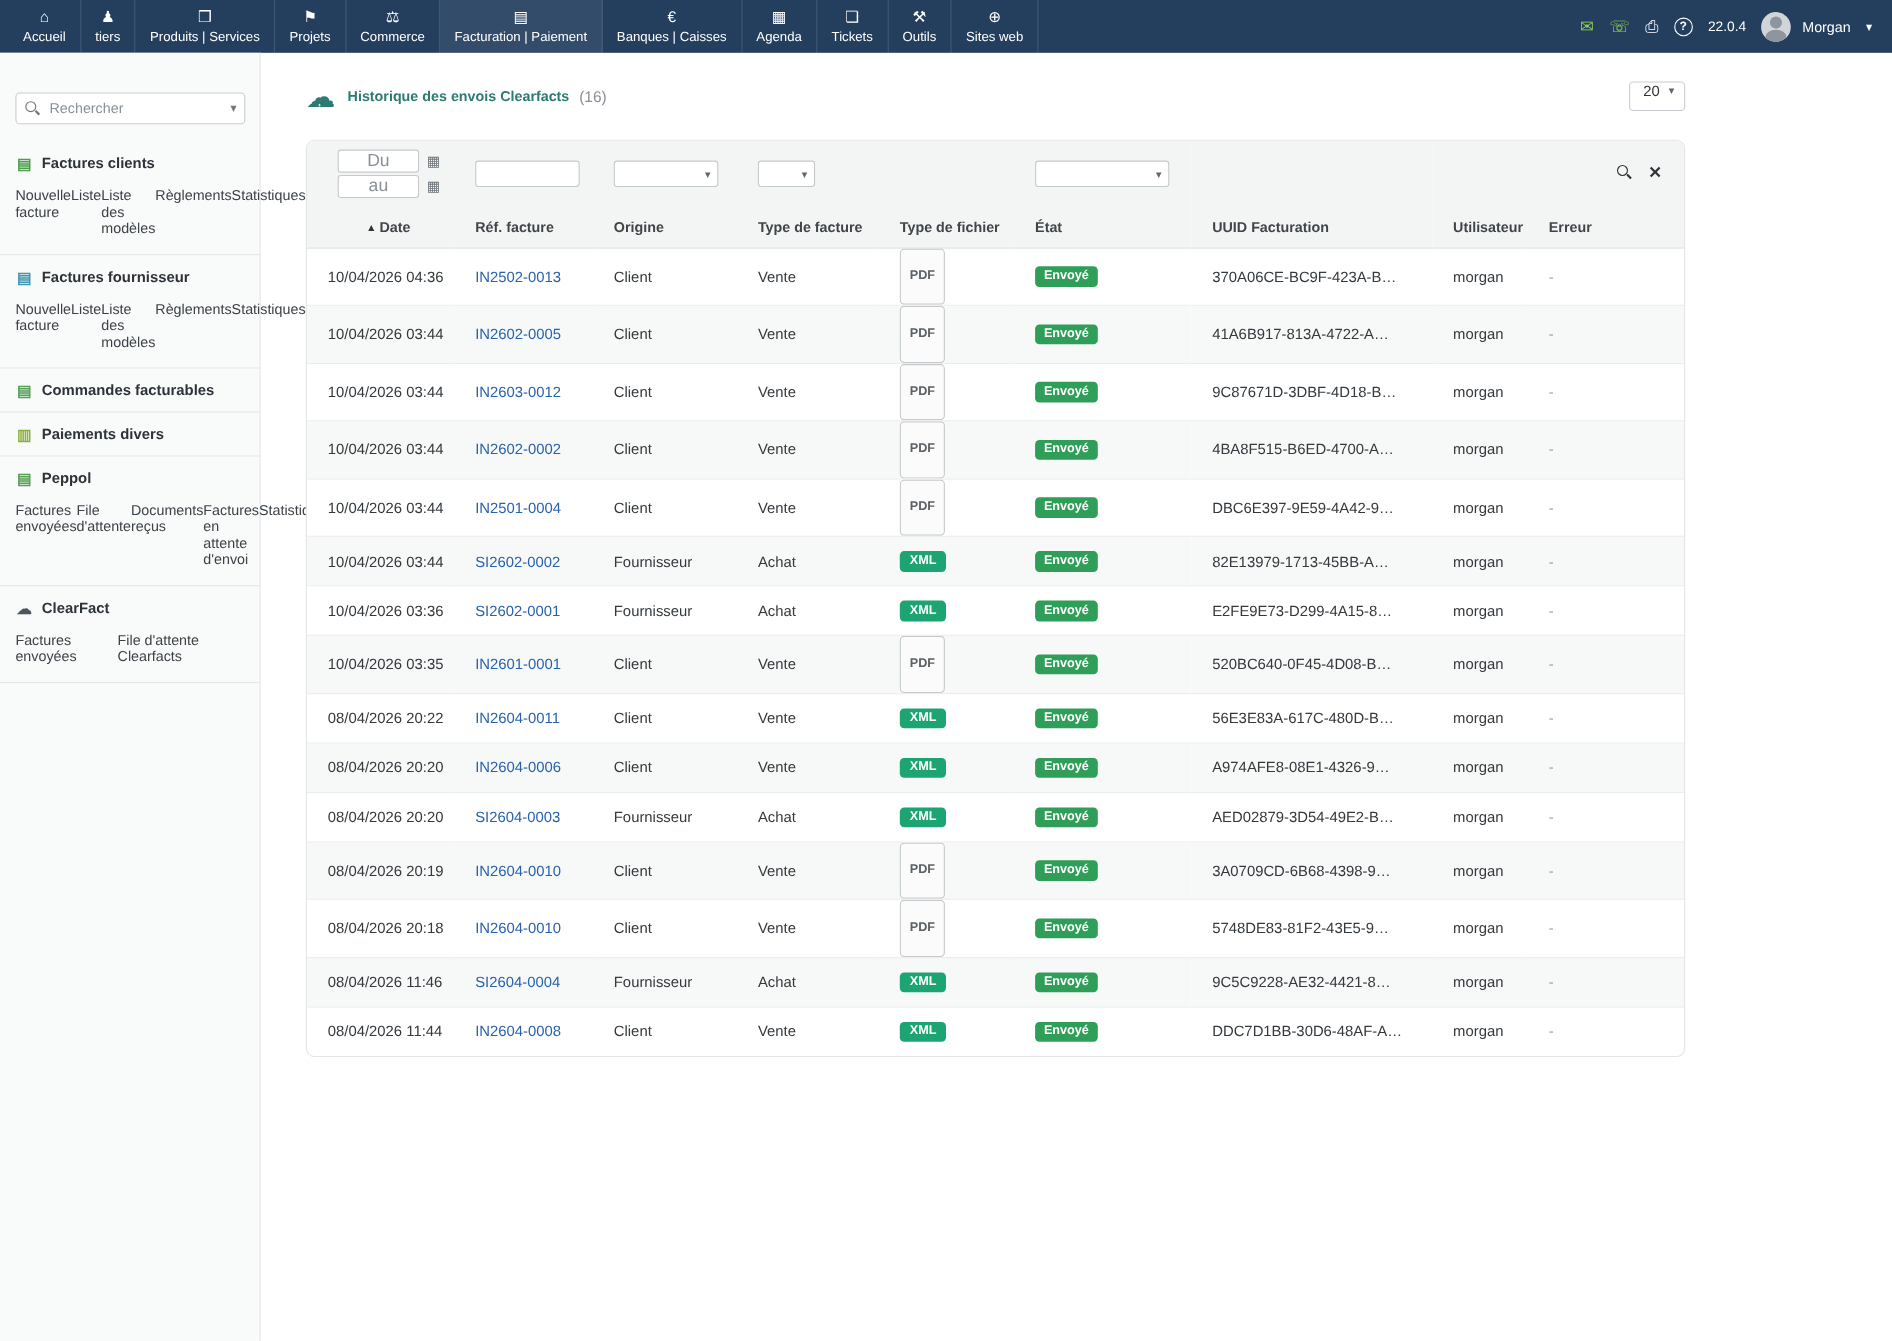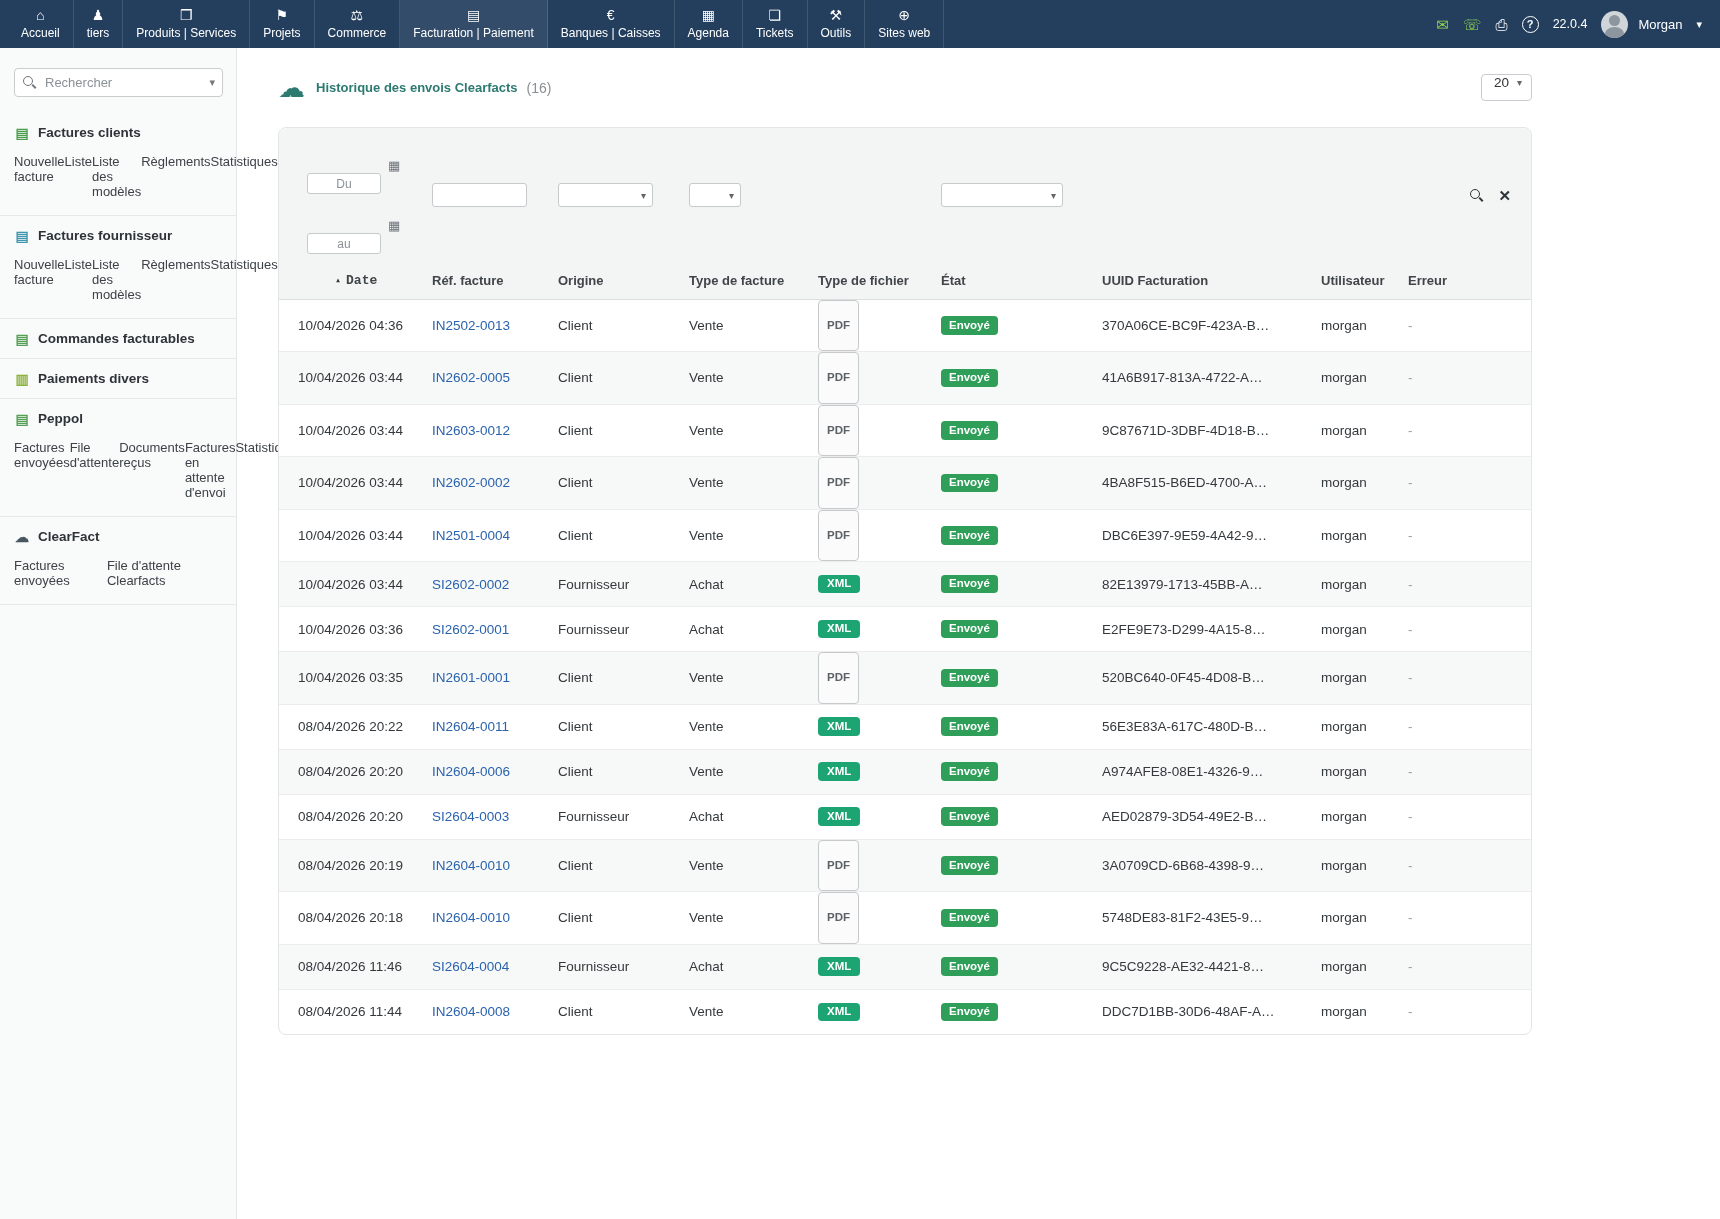--- a/index.html
+++ b/index.html
@@ -26,21 +26,21 @@
   .avatar::before { content: ""; position: absolute; width: 11px; height: 11px; border-radius: 50%; background: #8d969e; left: 8px; top: 4px; }
   .avatar::after  { content: ""; position: absolute; width: 19px; height: 13px; border-radius: 50% 50% 0 0; background: #8d969e; left: 4px; top: 16px; }
   .username { font-size: 13px; margin-left: -4px; cursor: pointer; }
   .caret { font-size: 11px; color: #fff; cursor: pointer; }
 
   
   .layout { display: flex; height: 1171px; }
 
   
   .sidebar { width: 237px; background: #f9fafa; border-right: 1px solid #e4e6e7; flex: none; }
-  .search-wrap { margin: 20px 12px 16px 14px; position: relative; }
+  .search-wrap { margin: 36px 12px 16px 14px; position: relative; }
   .search-wrap input { width: 209px; height: 29px; border: 1px solid #c9cdd0; border-radius: 4px;
                        padding: 0 24px 0 30px; font-size: 13px; color: #333; background: #fff; outline: none; }
   .search-wrap input::placeholder { color: #8a9196; }
   .mag { position: relative; width: 13px; height: 13px; display: inline-block; color: #6f767c; }
   .mag::before { content: ""; position: absolute; width: 8px; height: 8px; border: 1.6px solid currentColor; border-radius: 50%; left: 0; top: 0; }
   .mag::after  { content: ""; position: absolute; width: 1.8px; height: 5px; background: currentColor; transform: rotate(-45deg); left: 10px; top: 8px; }
   .search-wrap .mag { position: absolute; left: 9px; top: 8px; }
   .search-wrap .caret { position: absolute; right: 9px; top: 8px; color: #777; }
 
   .side-section { padding: 12px 14px; border-bottom: 1px solid #e6e8e8; }
@@ -63,38 +63,38 @@
 
   
   .table-card { width: 1254px; border: 1px solid #e3e5e6; border-radius: 8px; overflow: hidden; background: #fff; }
   table { width: 100%; border-collapse: collapse; table-layout: fixed; }
   col.c1{width:134px} col.c2{width:126px} col.c3{width:131px} col.c4{width:129px} col.c5{width:123px}
   col.c6{width:161px} col.c7{width:219px} col.c8{width:87px}  col.c9{width:142px}
   thead tr { background: #f3f4f4; }
   td, th { padding-left: 19px; text-align: left; vertical-align: middle; white-space: nowrap; }
   tr.filter-row td { height: 57px; padding-top: 6px; padding-bottom: 6px; }
   tr.header-row th { height: 37px; font-size: 13px; color: #3f4549; font-weight: bold; border-bottom: 1px solid #dcdfe0; cursor: pointer; }
-  th.col-date { padding-left: 56px; font-family: Liberation Mono, monospace; }
+  th.col-date { padding-left: 56px; }
   .sort-arrow { font-size: 10px; margin-right: 5px; color: #333; vertical-align: 1px; }
   tbody td { height: 45px; font-size: 13.5px; color: #34393d; border-bottom: 1px solid #ededee; overflow: hidden; }
   tbody tr:nth-child(even) { background: #f7f8f8; }
   tbody tr:last-child td { border-bottom: none; }
   .ref-link { color: var(--link, #2a63ad); text-decoration: none; cursor: pointer; }
   td.err { color: #9aa0a5; }
 
   .badge { display: inline-block; font-size: 11.5px; font-weight: bold; border-radius: 4px; padding: 3.5px 9px; line-height: 1; }
   .badge-pdf { background: #fbfbfb; border: 1px solid #c6cacd; color: #5b6165; padding: 19px 8px; }
   .badge-xml { background: var(--xml-badge, #1da473); color: #fff; }
   .status-badge { display: inline-block; font-size: 11.5px; font-weight: bold; color: #fff;
                   background: var(--status-sent, #2f9e58); border-radius: 4px; padding: 3.5px 8px; line-height: 1; }
 
   
   .date-line { display: flex; align-items: center; gap: 7px; margin: 2px 0; padding-left: 9px; }
-  .mini-date { width: 74px; height: 21px; border: 1px solid #c6cacd; border-radius: 3px; font-size: 12px;
-               text-align: center; color: #444; background: #fff; outline: none; margin-top: 37px; }
+  .mini-date { width: 74px; height: 21px; border: 1px solid #c6cacd; border-radius: 3px; font-size: 16px;
+               text-align: center; color: #444; background: #fff; outline: none; }
   .mini-date::placeholder { color: #8a9196; }
   .cal { font-size: 13px; color: #6f767c; cursor: pointer; line-height: 1; }
   .f-input { width: 95px; height: 24px; border: 1px solid #c6cacd; border-radius: 3px; background: #fff;
              padding: 0 6px; font-size: 12.5px; outline: none; }
   .f-select { position: relative; width: 95px; height: 24px; border: 1px solid #c6cacd; border-radius: 3px; background: #fff; cursor: pointer; }
   .f-select .sel-caret { position: absolute; right: 6px; top: 6px; }
   .f-select.narrow { width: 52px; }
   .f-select.wide { width: 122px; }
   td.f-actions { text-align: right; padding-right: 20px; }
   .icon-btn { background: none; border: none; cursor: pointer; font-size: 15px; font-weight: bold; color: #2f3438;

